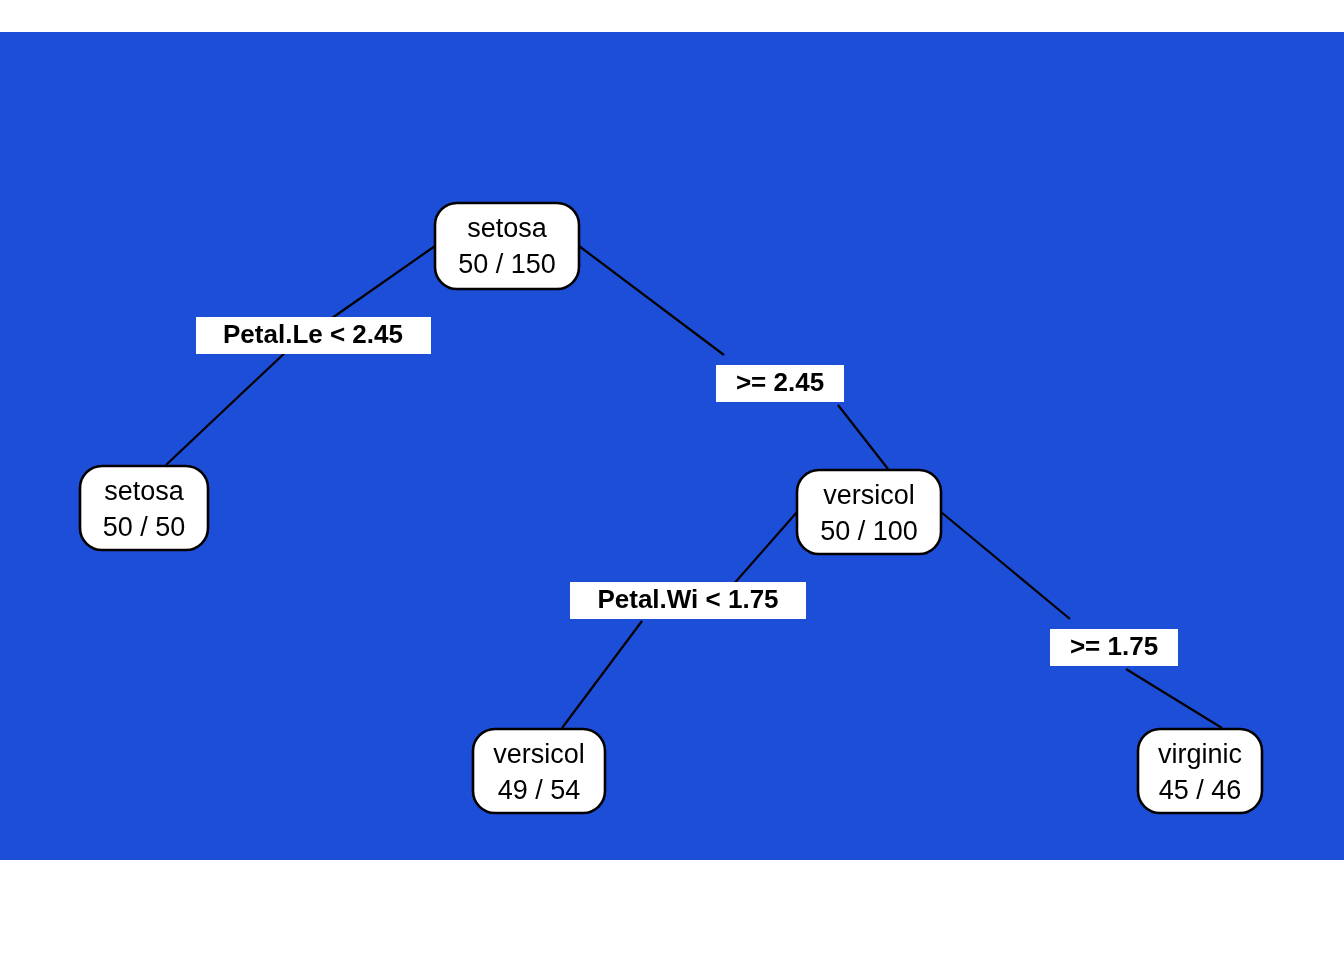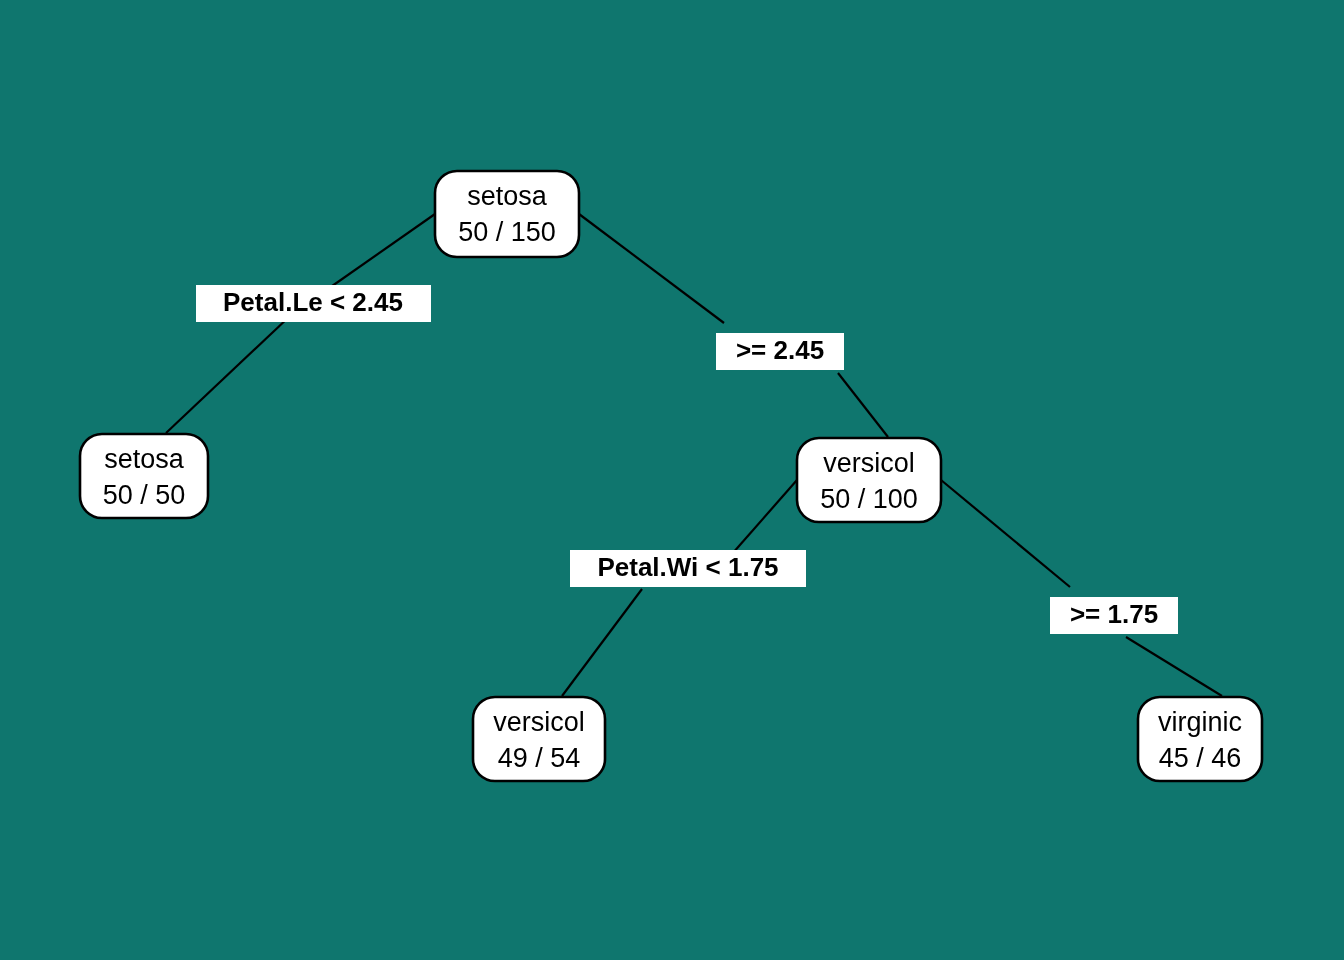--- a/index.html
+++ b/index.html
@@ -3,24 +3,25 @@
 <meta charset="utf-8">
 <style>
   html, body {
     margin: 0;
     padding: 0;
     background: #ffffff;
   }
   #canvas {
     position: relative;
     width: 1344px;
-    height: 960px;
-    background: #0f766e;
+    height: 828px;
+    background: #1d4ed8;
     overflow: hidden;
     font-family: "Liberation Sans", sans-serif;
+    margin-top: 32px;
   }
   #tree-svg {
     position: absolute;
     left: 0;
     top: 0;
     width: 1344px;
     height: 960px;
   }
   .edge-line {
     stroke: #000000;

